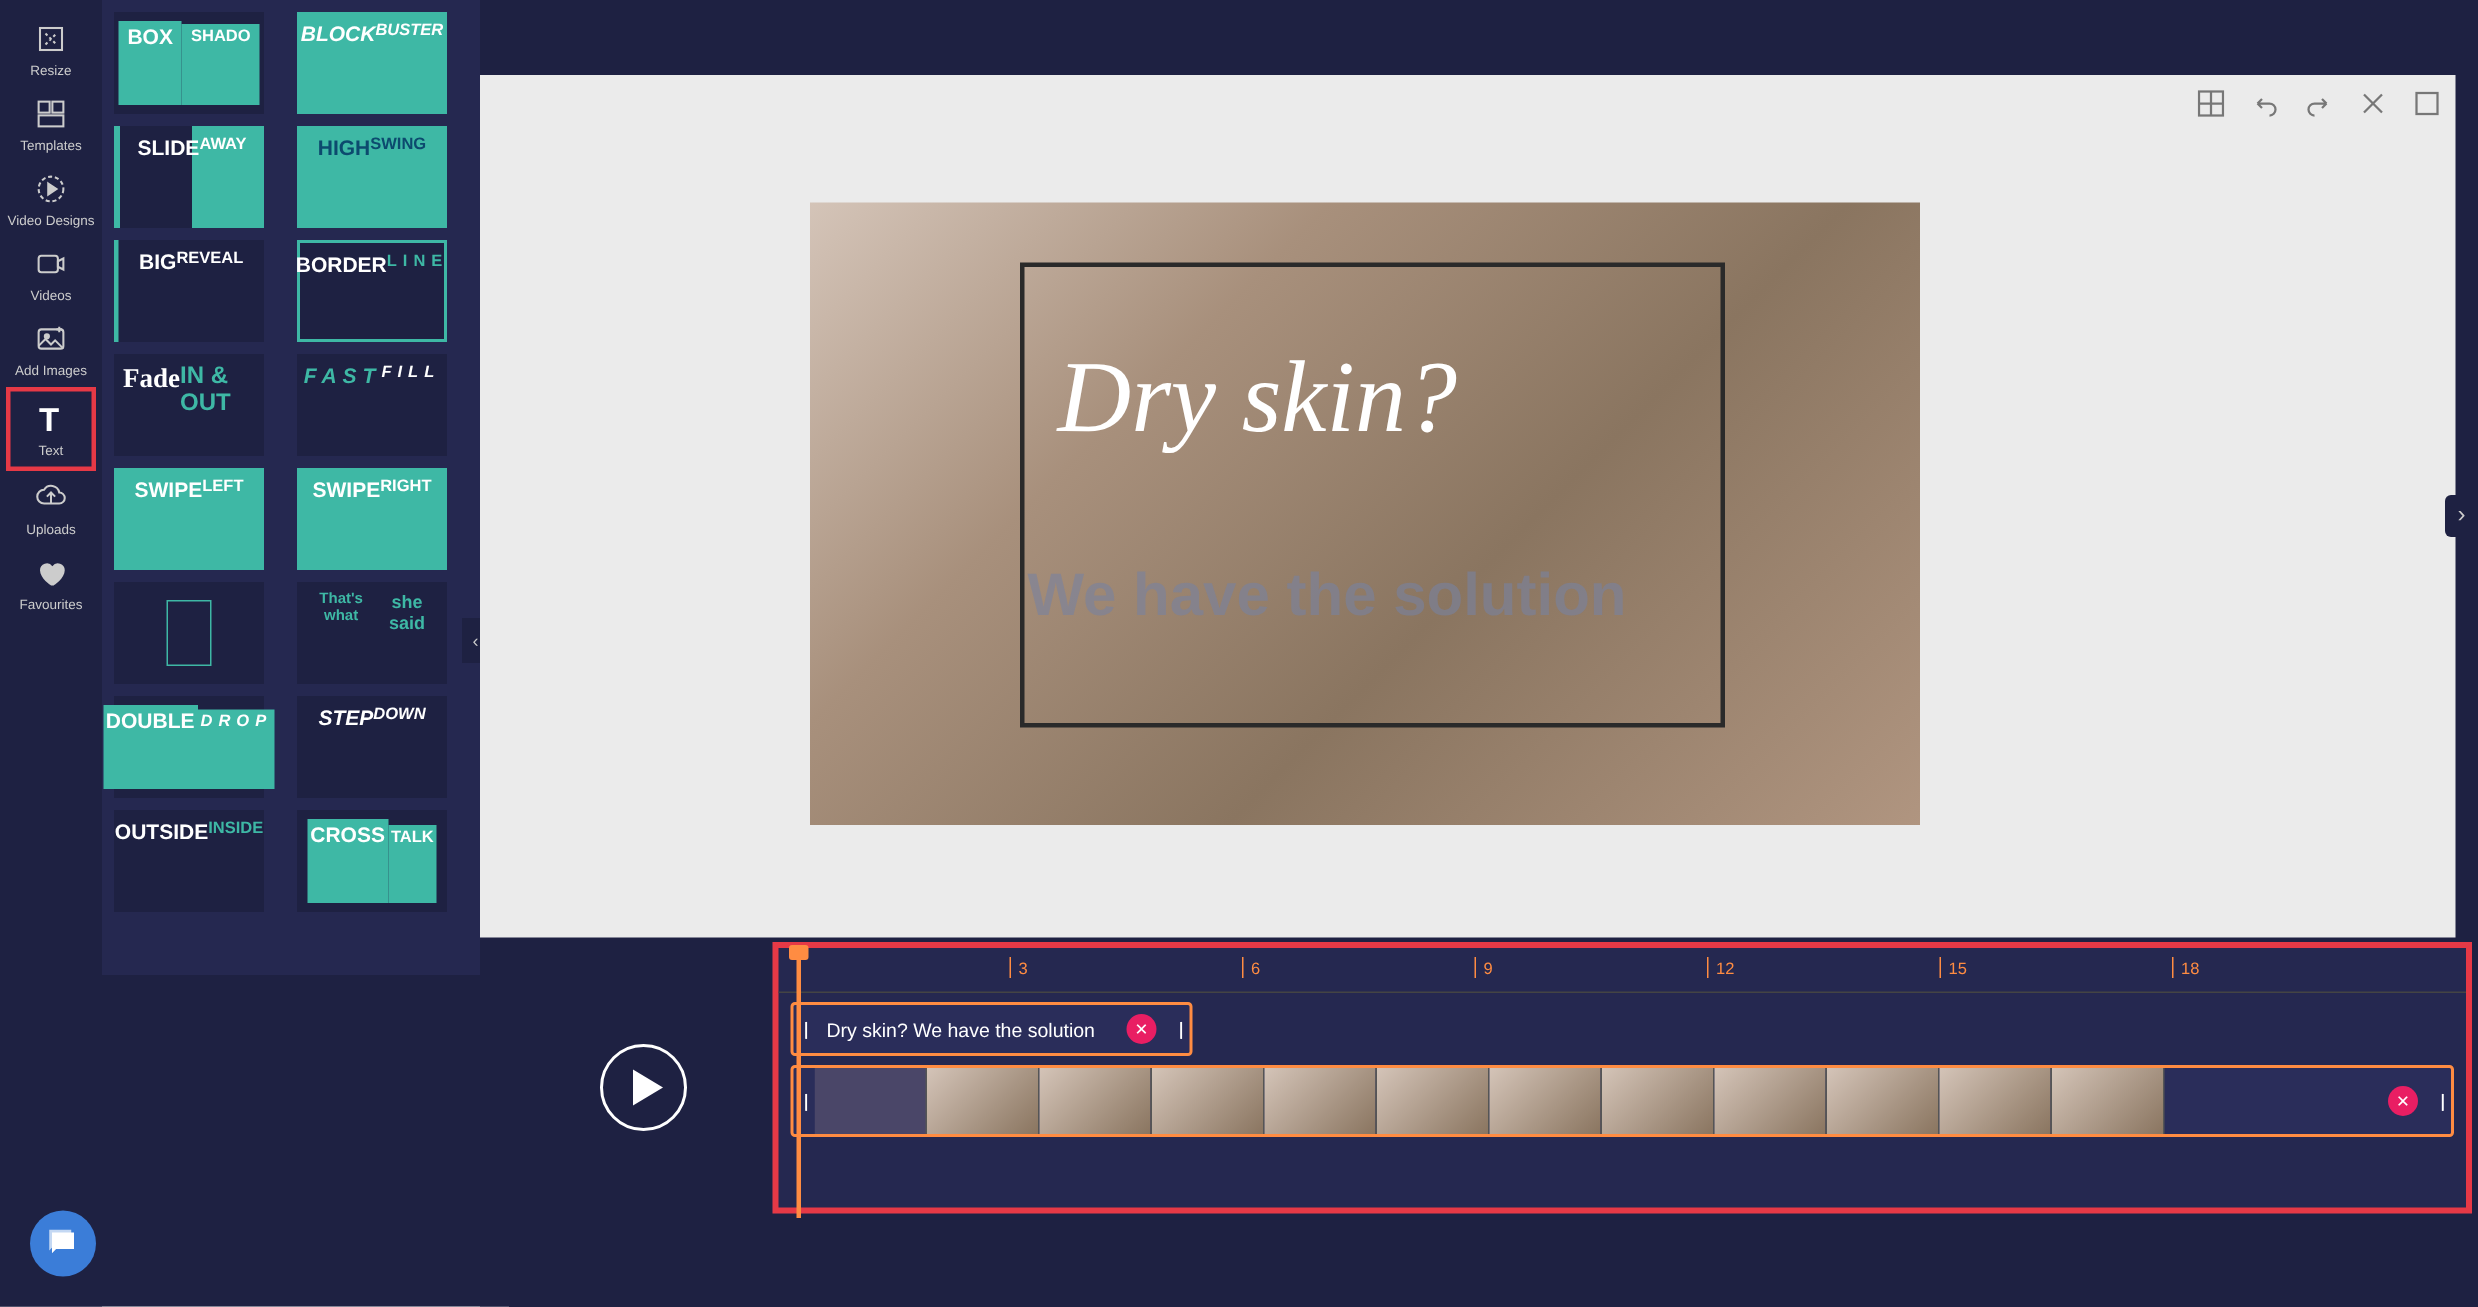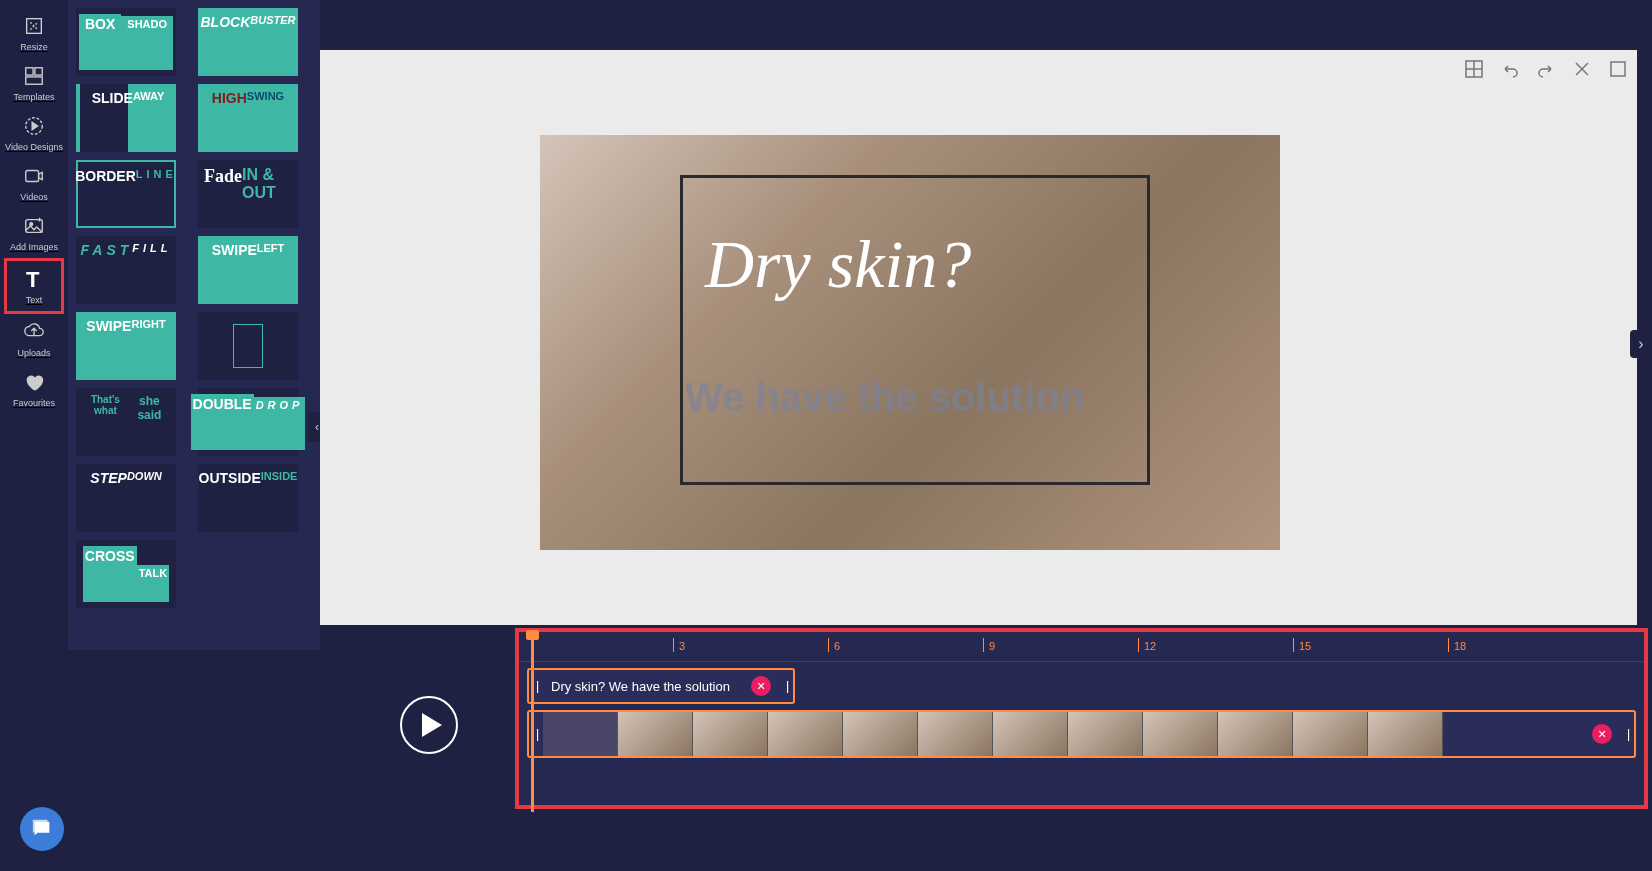--- a/index.html
+++ b/index.html
@@ -1,18 +1,18 @@
 <!DOCTYPE html>
 <html><head>
 <meta charset="utf-8">
 <style>
 * { margin: 0; padding: 0; box-sizing: border-box; font-family: Arial, sans-serif; }
 body { background: #1e2142; width: 1652px; height: 871px; overflow: hidden; position: relative; }
 
-.sidebar { position: absolute; left: 0; top: 0; width: 68px; height: 100%; background: #1e2142; display: flex; flex-direction: column; align-items: center; padding-top: 8px; text-decoration: underline; }
+.sidebar { position: absolute; left: 0; top: 0; width: 68px; height: 100%; background: #1e2142; display: flex; flex-direction: column; align-items: center; padding-top: 8px; }
 .sidebar-item { width: 60px; display: flex; flex-direction: column; align-items: center; padding: 6px 0; cursor: pointer; color: #ccc; }
 .sidebar-item.highlighted { border: 3px solid #e63946; }
 .sidebar-icon { width: 24px; height: 24px; display: flex; align-items: center; justify-content: center; margin-bottom: 4px; }
 .sidebar-label { font-size: 9px; color: #ccc; text-align: center; }
 
 .panel { position: absolute; left: 68px; top: 0; width: 252px; height: 650px; background: #252850; padding: 8px; overflow-y: auto; }
 .panel-grid { display: grid; grid-template-columns: 1fr 1fr; gap: 8px; }
 .text-effect { width: 100px; height: 68px; background: #1e2142; cursor: pointer; display: flex; flex-direction: row; justify-content: center; padding: 6px; position: relative; }
 .text-effect .line1 { font-size: 14px; font-weight: bold; color: #fff; }
 .text-effect .line2 { font-size: 11px; font-weight: bold; color: #fff; }
@@ -148,22 +148,26 @@
       </div>
     <div class="text-effect te-teal-bg">
         <div class="line1 te-italic">BLOCK</div>
         <div class="line2 te-italic">BUSTER</div>
       </div>
     <div class="text-effect" style="border-left:4px solid #3eb8a5;background:linear-gradient(90deg,#1e2142 50%,#3eb8a5 50%)">
         <div class="line1">SLIDE</div>
         <div class="line2">AWAY</div>
       </div>
     <div class="text-effect te-teal-bg">
-        <div class="line1" style="color:#7f1d1d">HIGH</div>
+        <div class="line1" style="color:#0c4a6e">HIGH</div>
         <div class="line2" style="color:#0c4a6e">SWING</div>
+      </div>
+    <div class="text-effect" style="border-left:3px solid #3eb8a5">
+        <div class="line1">BIG</div>
+        <div class="line2" style="text-align:right">REVEAL</div>
       </div>
     <div class="text-effect" style="border:2px solid #3eb8a5">
         <div class="line1">BORDER</div>
         <div class="line2 te-teal-text te-wide">LINE</div>
       </div>
     <div class="text-effect">
         <div class="line1" style="font-family:serif;font-size:18px">Fade</div>
         <div class="line2 te-teal-text" style="font-size:16px">IN &amp; OUT</div>
       </div>
     <div class="text-effect">
@@ -194,21 +198,21 @@
         <div style="height:1px;background:#3eb8a5;margin:3px 0"></div>
         <div class="line2 te-italic">DOWN</div>
       </div>
     <div class="text-effect">
         <div class="line1">OUTSIDE</div>
         <div class="line2 te-teal-text">INSIDE</div>
       </div>
     <div class="text-effect" style="text-align:right">
         <div class="line1 te-teal-bg" style="padding:2px;display:inline-block">CROSS</div>
         <br>
-        <div class="line2 te-teal-bg" style="padding:2px;display:inline-block;margin-top:19px">TALK</div>
+        <div class="line2 te-teal-bg" style="padding:2px;display:inline-block;margin-top:4px">TALK</div>
       </div>
   </div>
 </div>
 
 <div class="collapse-btn">‹</div>
 
 <div class="canvas-area">
   <div class="canvas-toolbar">
     <div class="canvas-tool"><svg viewBox="0 0 18 18" stroke="#777" fill="none" stroke-width="1.5">
           <rect x="1" y="1" width="16" height="16"></rect>

